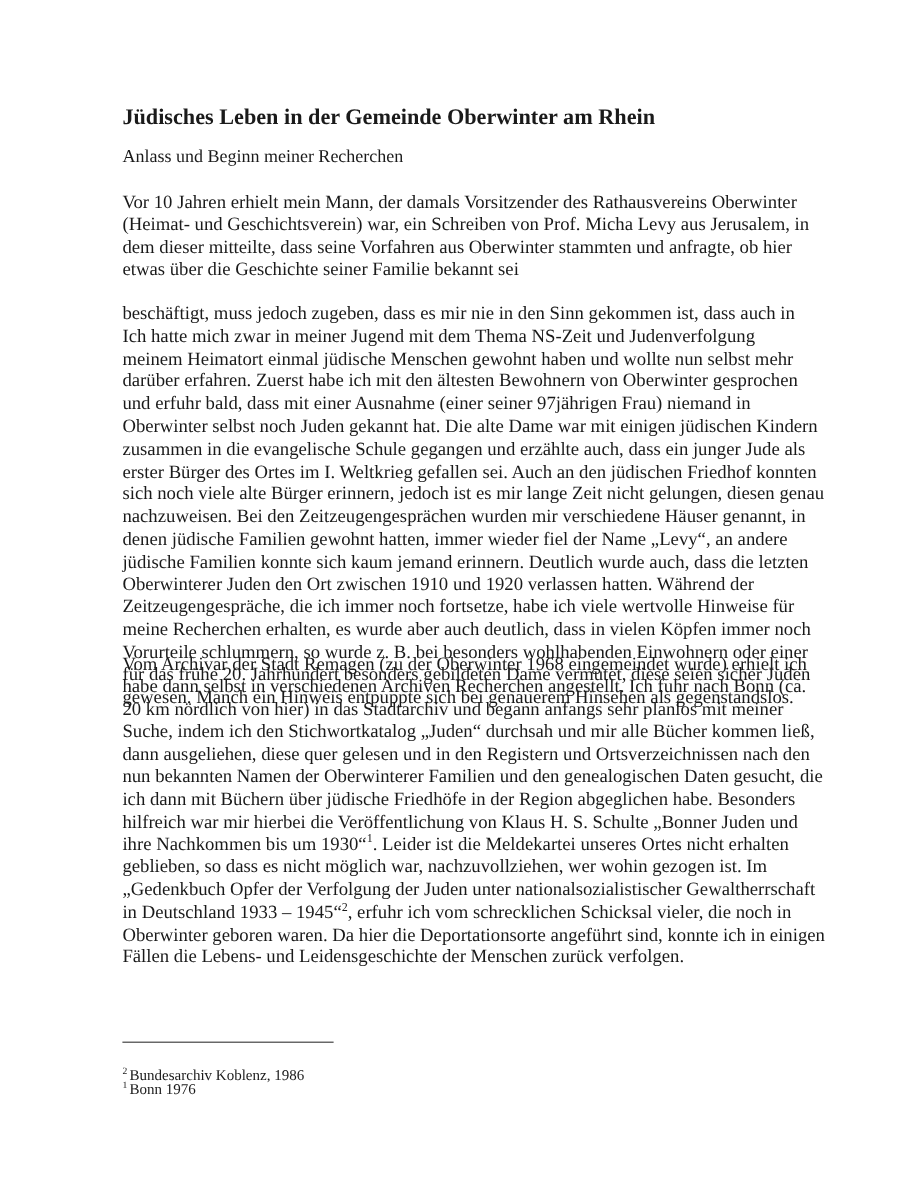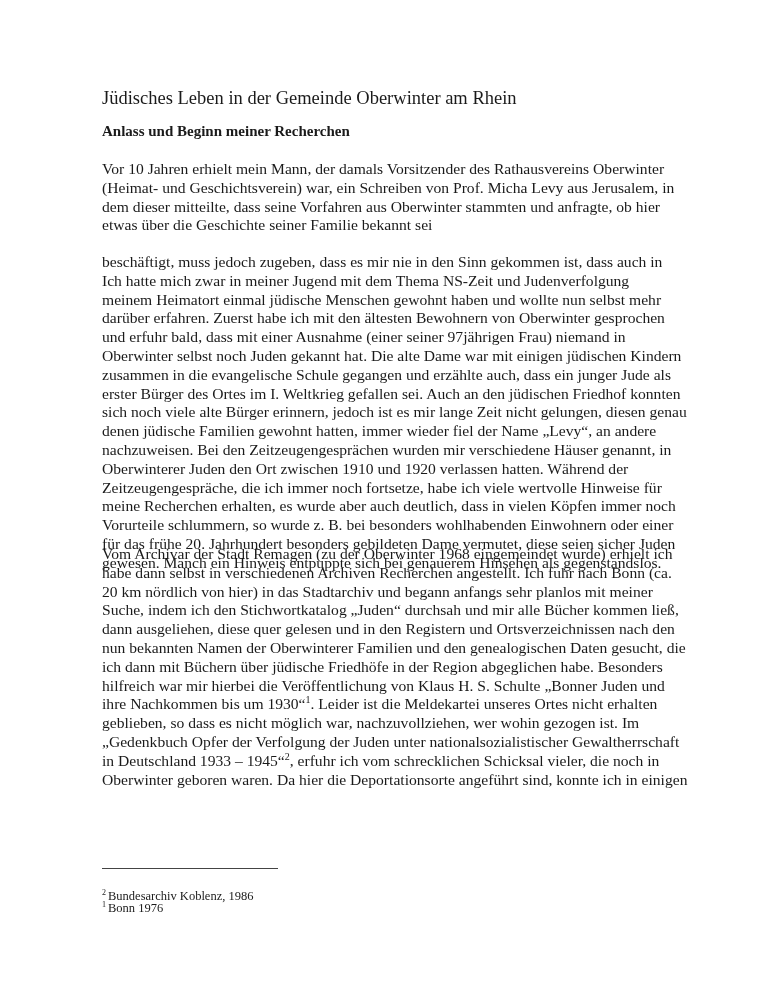--- a/index.html
+++ b/index.html
@@ -3,25 +3,25 @@
 <meta charset="utf-8">
 <style>
   html, body { margin: 0; padding: 0; background: #ffffff; }
   body { width: 768px; height: 994px; position: relative; overflow: hidden; }
   .page {
     position: absolute; left: 102px; top: 0; width: 600px;
     font-family: "Liberation Serif", serif; color: #1a1a1a;
   }
   .title {
     position: absolute; top: 88px; left: 0;
-    font-size: 18.5px; font-weight: normal; white-space: nowrap; margin: 0;
+    font-size: 18.5px; font-weight: bold; white-space: nowrap; margin: 0;
   }
   .subtitle {
     position: absolute; top: 123px; left: 0;
-    font-size: 15px; font-weight: bold; white-space: nowrap; margin: 0; text-align: center;
+    font-size: 15px; font-weight: normal; white-space: nowrap; margin: 0; text-align: center;
   }
   .para {
     position: absolute; left: 0; margin: 0;
     font-size: 15.6px; line-height: 18.8px;
   }
   .line { display: block; white-space: nowrap; }
   sup { font-size: 10px; line-height: 0; vertical-align: 6px; }
   .fn-rule { position: absolute; top: 868px; left: 0; width: 176px; height: 1px; background: #444; }
   .footnote { position: absolute; left: 0; font-size: 12.5px; white-space: nowrap; }
   .footnote sup { font-size: 8px; vertical-align: 5px; margin-right: 2px; }
@@ -43,22 +43,23 @@
   <p class="para" style="top:253px">
     <span class="line">beschäftigt, muss jedoch zugeben, dass es mir nie in den Sinn gekommen ist, dass auch in</span>
     <span class="line">Ich hatte mich zwar in meiner Jugend mit dem Thema NS-Zeit und Judenverfolgung</span>
     <span class="line">meinem Heimatort einmal jüdische Menschen gewohnt haben und wollte nun selbst mehr</span>
     <span class="line">darüber erfahren. Zuerst habe ich mit den ältesten Bewohnern von Oberwinter gesprochen</span>
     <span class="line">und erfuhr bald, dass mit einer Ausnahme (einer seiner 97jährigen Frau) niemand in</span>
     <span class="line">Oberwinter selbst noch Juden gekannt hat. Die alte Dame war mit einigen jüdischen Kindern</span>
     <span class="line">zusammen in die evangelische Schule gegangen und erzählte auch, dass ein junger Jude als</span>
     <span class="line">erster Bürger des Ortes im I. Weltkrieg gefallen sei. Auch an den jüdischen Friedhof konnten</span>
     <span class="line">sich noch viele alte Bürger erinnern, jedoch ist es mir lange Zeit nicht gelungen, diesen genau</span>
+    <span class="line">nachzuweisen. Bei den Zeitzeugengesprächen wurden mir verschiedene Häuser genannt, in</span>
     <span class="line">denen jüdische Familien gewohnt hatten, immer wieder fiel der Name „Levy“, an andere</span>
-    <span class="line">nachzuweisen. Bei den Zeitzeugengesprächen wurden mir verschiedene Häuser genannt, in</span>
+    <span class="line">jüdische Familien konnte sich kaum jemand erinnern. Deutlich wurde auch, dass die letzten</span>
     <span class="line">Oberwinterer Juden den Ort zwischen 1910 und 1920 verlassen hatten. Während der</span>
     <span class="line">Zeitzeugengespräche, die ich immer noch fortsetze, habe ich viele wertvolle Hinweise für</span>
     <span class="line">meine Recherchen erhalten, es wurde aber auch deutlich, dass in vielen Köpfen immer noch</span>
     <span class="line">Vorurteile schlummern, so wurde z. B. bei besonders wohlhabenden Einwohnern oder einer</span>
     <span class="line">für das frühe 20. Jahrhundert besonders gebildeten Dame vermutet, diese seien sicher Juden</span>
     <span class="line">gewesen. Manch ein Hinweis entpuppte sich bei genauerem Hinsehen als gegenstandslos.</span>
   </p>
 
   <p class="para" style="top:545px">
     <span class="line">Vom Archivar der Stadt Remagen (zu der Oberwinter 1968 eingemeindet wurde) erhielt ich</span>
@@ -67,20 +68,21 @@
     <span class="line">Suche, indem ich den Stichwortkatalog „Juden“ durchsah und mir alle Bücher kommen ließ,</span>
     <span class="line">dann ausgeliehen, diese quer gelesen und in den Registern und Ortsverzeichnissen nach den</span>
     <span class="line">nun bekannten Namen der Oberwinterer Familien und den genealogischen Daten gesucht, die</span>
     <span class="line">ich dann mit Büchern über jüdische Friedhöfe in der Region abgeglichen habe. Besonders</span>
     <span class="line">hilfreich war mir hierbei die Veröffentlichung von Klaus H. S. Schulte „Bonner Juden und</span>
     <span class="line"><span>ihre Nachkommen bis um 1930“</span><sup>1</sup><span>. Leider ist die Meldekartei unseres Ortes nicht erhalten</span></span>
     <span class="line">geblieben, so dass es nicht möglich war, nachzuvollziehen, wer wohin gezogen ist. Im</span>
     <span class="line">„Gedenkbuch Opfer der Verfolgung der Juden unter nationalsozialistischer Gewaltherrschaft</span>
     <span class="line"><span>in Deutschland 1933 – 1945“</span><sup>2</sup><span>, erfuhr ich vom schrecklichen Schicksal vieler, die noch in</span></span>
     <span class="line">Oberwinter geboren waren. Da hier die Deportationsorte angeführt sind, konnte ich in einigen</span>
+    <span class="line">Fällen die Lebens- und Leidensgeschichte der Menschen zurück verfolgen.</span>
   </p>
 
   <div class="fn-rule"></div>
   <div class="footnote" style="top:901px">
     <sup>1</sup><span>Bonn 1976</span>
   </div>
   <div class="footnote" style="top:889px">
     <sup>2</sup><span>Bundesarchiv Koblenz, 1986</span>
   </div>
 </div>

